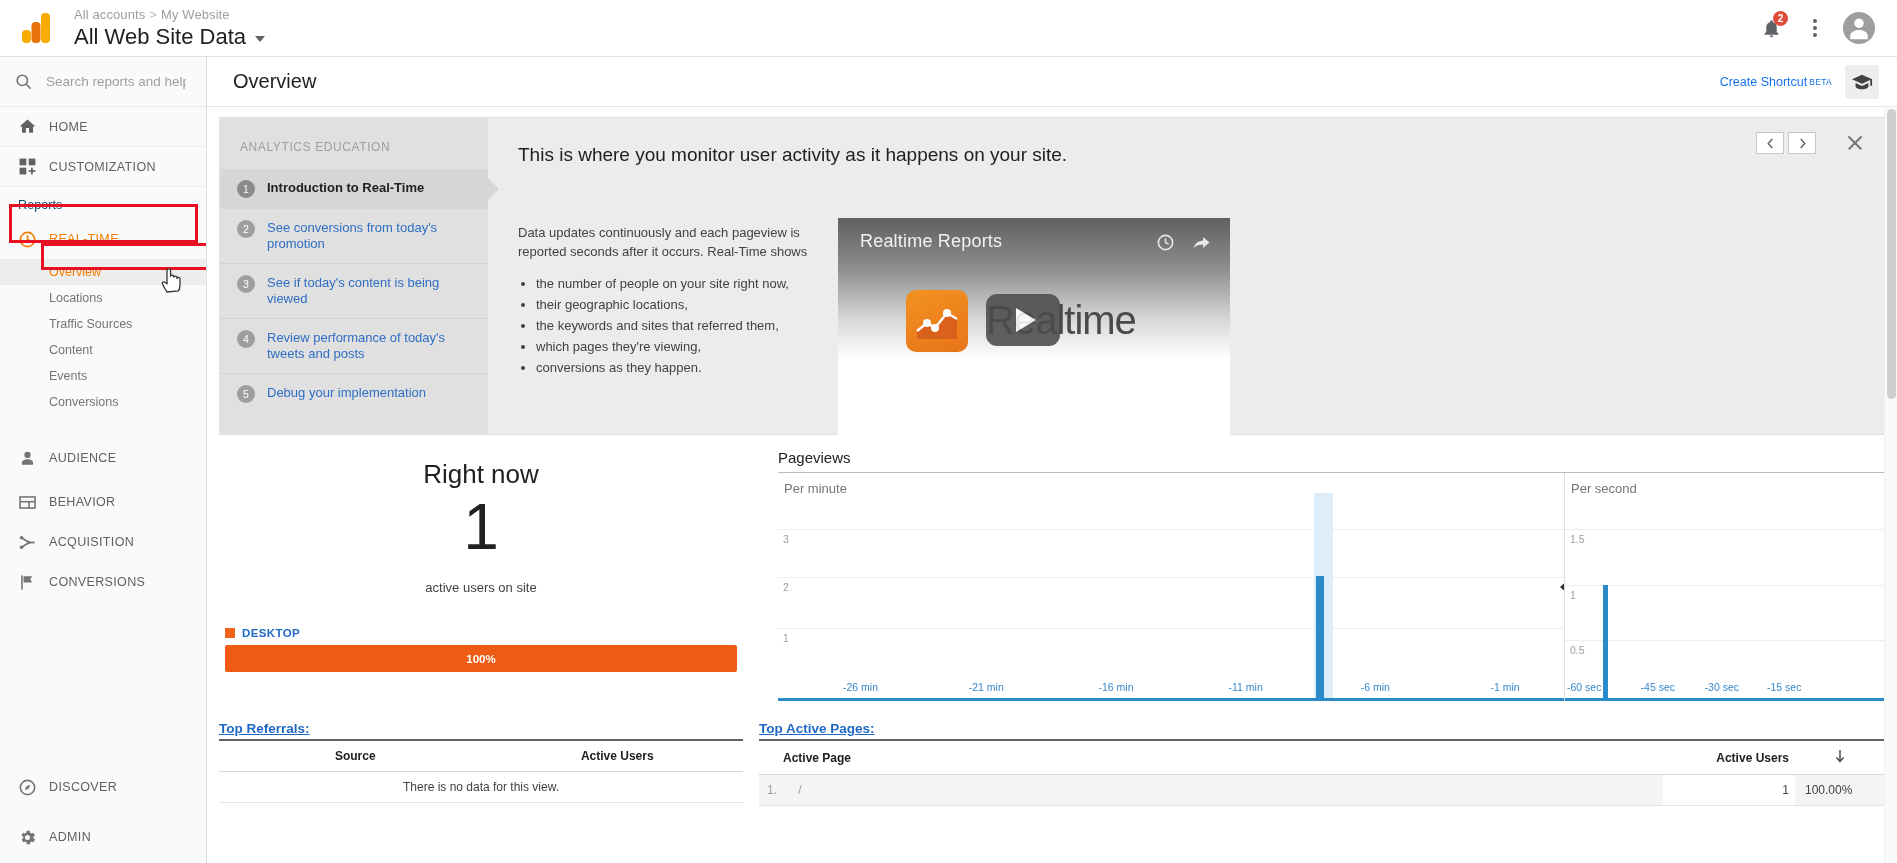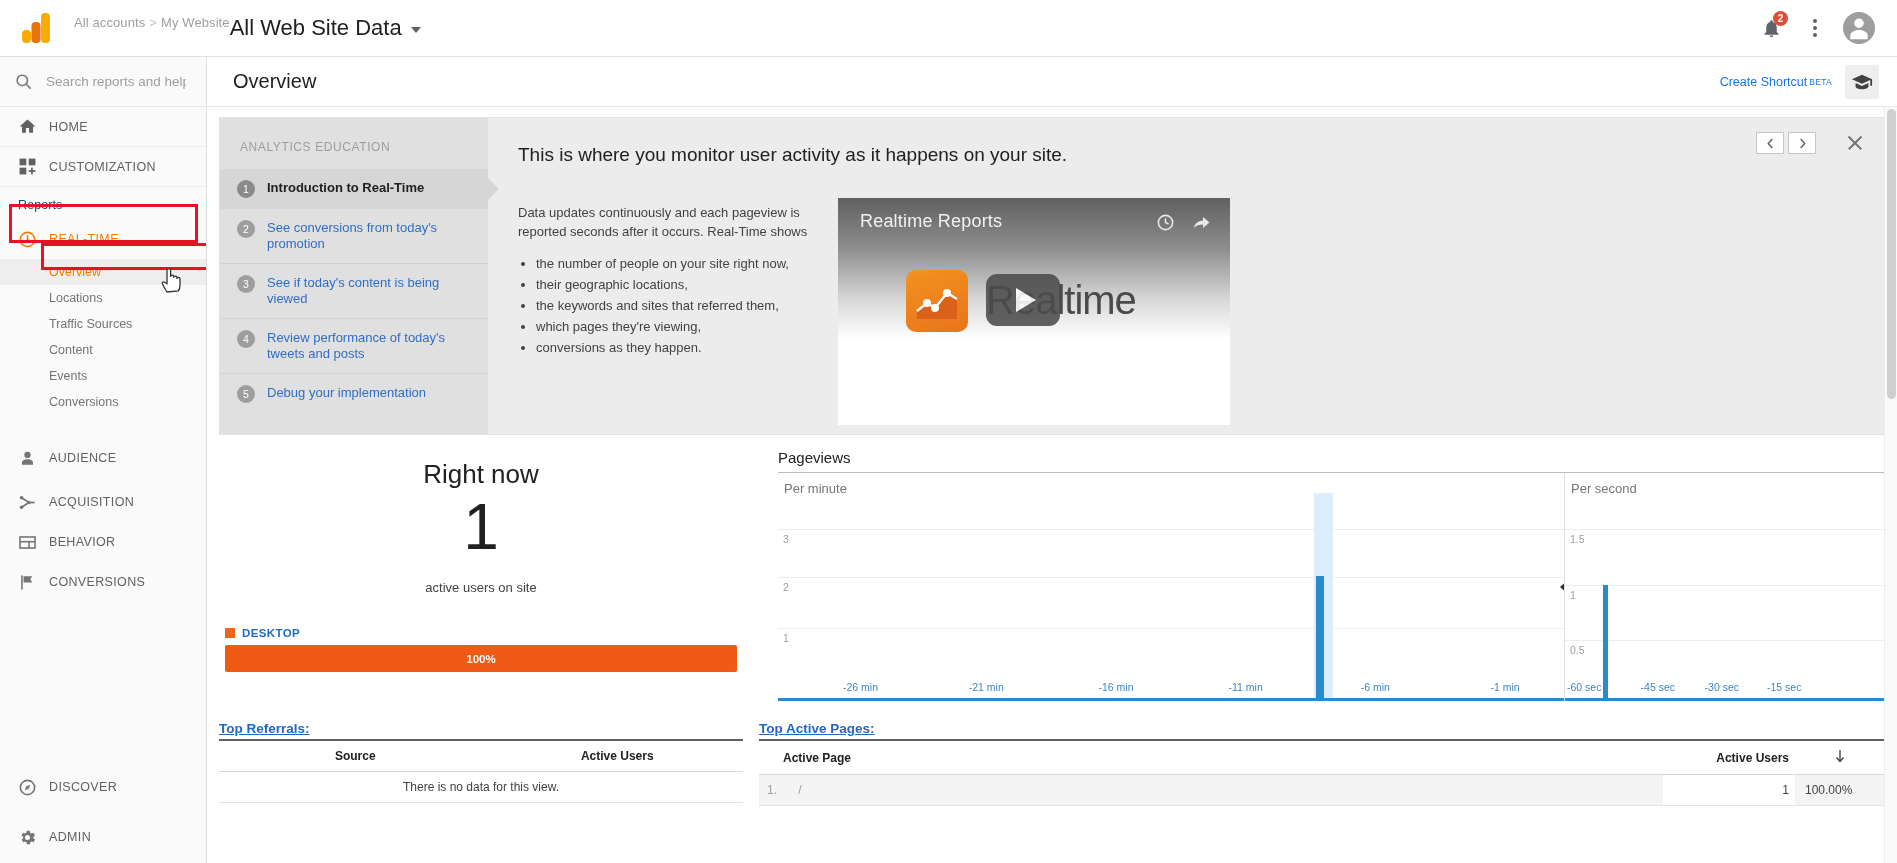--- a/index.html
+++ b/index.html
@@ -11,21 +11,21 @@
   }
   .app { position: relative; width: 1897px; height: 863px; display: flex; flex-direction: column; }
 
   
   .topbar {
     height: 57px; flex: 0 0 57px; display: flex; align-items: center;
     border-bottom: 1px solid #e0e0e0; background: #fff; position: relative; z-index: 40;
   }
   .ga-logo { width: 72px; display: flex; align-items: center; justify-content: center; }
   .ga-logo svg { display: block; }
-  .acct-block { flex: 1; display: flex; flex-direction: row; justify-content: flex-start; padding-left: 2px; }
+  .acct-block { flex: 1; display: flex; flex-direction: column; justify-content: flex-end; padding-left: 2px; }
   .breadcrumb { font-size: 13px; color: #9e9e9e; line-height: 17px; letter-spacing: .1px; }
   .breadcrumb .crumb-sep { margin: 0 4px; color: #bdbdbd; }
   .view-title { font-size: 22px; color: #212121; line-height: 28px; display: flex; align-items: center; }
   .caret-down {
     display: inline-block; margin-left: 9px; width: 0; height: 0;
     border-left: 5px solid transparent; border-right: 5px solid transparent;
     border-top: 6px solid #616161; position: relative; top: 2px;
   }
   .topbar-right { display: flex; align-items: center; gap: 4px; padding-right: 18px; }
   .icon-btn {
@@ -128,21 +128,21 @@
     color: #fff; font-size: 10.5px; display: flex; align-items: center;
     justify-content: center; margin-right: 12px; font-weight: normal; line-height: 1;
   }
   .edu-item.selected .edu-num { background: #8a8a8a; }
   .edu-arrow {
     position: absolute; right: -11px; top: 50%; margin-top: -11px; width: 0; height: 0;
     border-top: 11px solid transparent; border-bottom: 11px solid transparent;
     border-left: 11px solid #d6d6d6;
   }
   .edu-right { flex: 1; padding: 24px 30px 0 30px; position: relative; min-width: 0; }
-  .edu-headline { font-size: 19px; color: #212121; line-height: 26px; margin-bottom: 36px; }
+  .edu-headline { font-size: 19px; color: #212121; line-height: 26px; margin-bottom: 56px; }
   .edu-cols { display: flex; gap: 20px; }
   .edu-copy { flex: 0 0 300px; font-size: 13px; color: #424242; line-height: 18.5px; }
   .edu-copy ul { margin: 14px 0 0 0; padding-left: 18px; }
   .edu-copy li { margin-bottom: 2.5px; }
   .edu-nav { position: absolute; top: 14px; right: 20px; display: flex; align-items: center; gap: 0; }
   .navsq {
     width: 28px; height: 22px; border: 1px solid #c6c6c6; background: #fff;
     display: flex; align-items: center; justify-content: center; cursor: pointer;
   }
   .navsq + .navsq { margin-left: 4px; }
@@ -364,41 +364,41 @@
           <svg width="19" height="19" viewBox="0 0 24 24" fill="#757575">
             <circle cx="12" cy="7.5" r="4"></circle>
               <path d="M12 13c-4.2 0-7 2.1-7 4.2V20h14v-2.8c0-2.1-2.8-4.2-7-4.2z"></path>
           </svg>
         </span>
         <span class="nav-label">AUDIENCE</span>
       </div>
 
       <div class="nav-primary" style="border-bottom:none;height:40px;">
         <span class="nav-ico">
+          <svg width="19" height="19" viewBox="0 0 24 24" fill="none" stroke="#757575" stroke-width="2">
+            <rect x="2.5" y="5" width="19" height="14"></rect>
+              <line x1="2.5" y1="11" x2="21.5" y2="11"></line>
+            <line x1="14" y1="11" x2="14" y2="19"></line>
+          </svg>
+        </span>
+        <span class="nav-label">BEHAVIOR</span>
+      </div>
+
+      <div class="nav-primary" style="border-bottom:none;height:40px;">
+        <span class="nav-ico">
           <svg width="19" height="19" viewBox="0 0 24 24" fill="none" stroke="#757575" stroke-width="2.2">
             <circle cx="4.5" cy="6" r="2.3" fill="#757575" stroke="none"></circle>
             <circle cx="4.5" cy="18" r="2.3" fill="#757575" stroke="none"></circle>
             <circle cx="14" cy="12" r="2.3" fill="#757575" stroke="none"></circle>
             <line x1="6" y1="7" x2="12.5" y2="11"></line>
               <line x1="6" y1="17" x2="12.5" y2="13"></line>
             <line x1="16" y1="12" x2="21" y2="12"></line>
           </svg>
         </span>
         <span class="nav-label">ACQUISITION</span>
-      </div>
-
-      <div class="nav-primary" style="border-bottom:none;height:40px;">
-        <span class="nav-ico">
-          <svg width="19" height="19" viewBox="0 0 24 24" fill="none" stroke="#757575" stroke-width="2">
-            <rect x="2.5" y="5" width="19" height="14"></rect>
-              <line x1="2.5" y1="11" x2="21.5" y2="11"></line>
-            <line x1="14" y1="11" x2="14" y2="19"></line>
-          </svg>
-        </span>
-        <span class="nav-label">BEHAVIOR</span>
       </div>
 
       <div class="nav-primary" style="border-bottom:none;height:40px;">
         <span class="nav-ico">
           <svg width="19" height="19" viewBox="0 0 24 24" fill="#757575">
             <rect x="4" y="3" width="2" height="18"></rect>
               <path d="M7 4h11l-2.6 4L18 12H7z"></path>
           </svg>
         </span>
         <span class="nav-label">CONVERSIONS</span>

